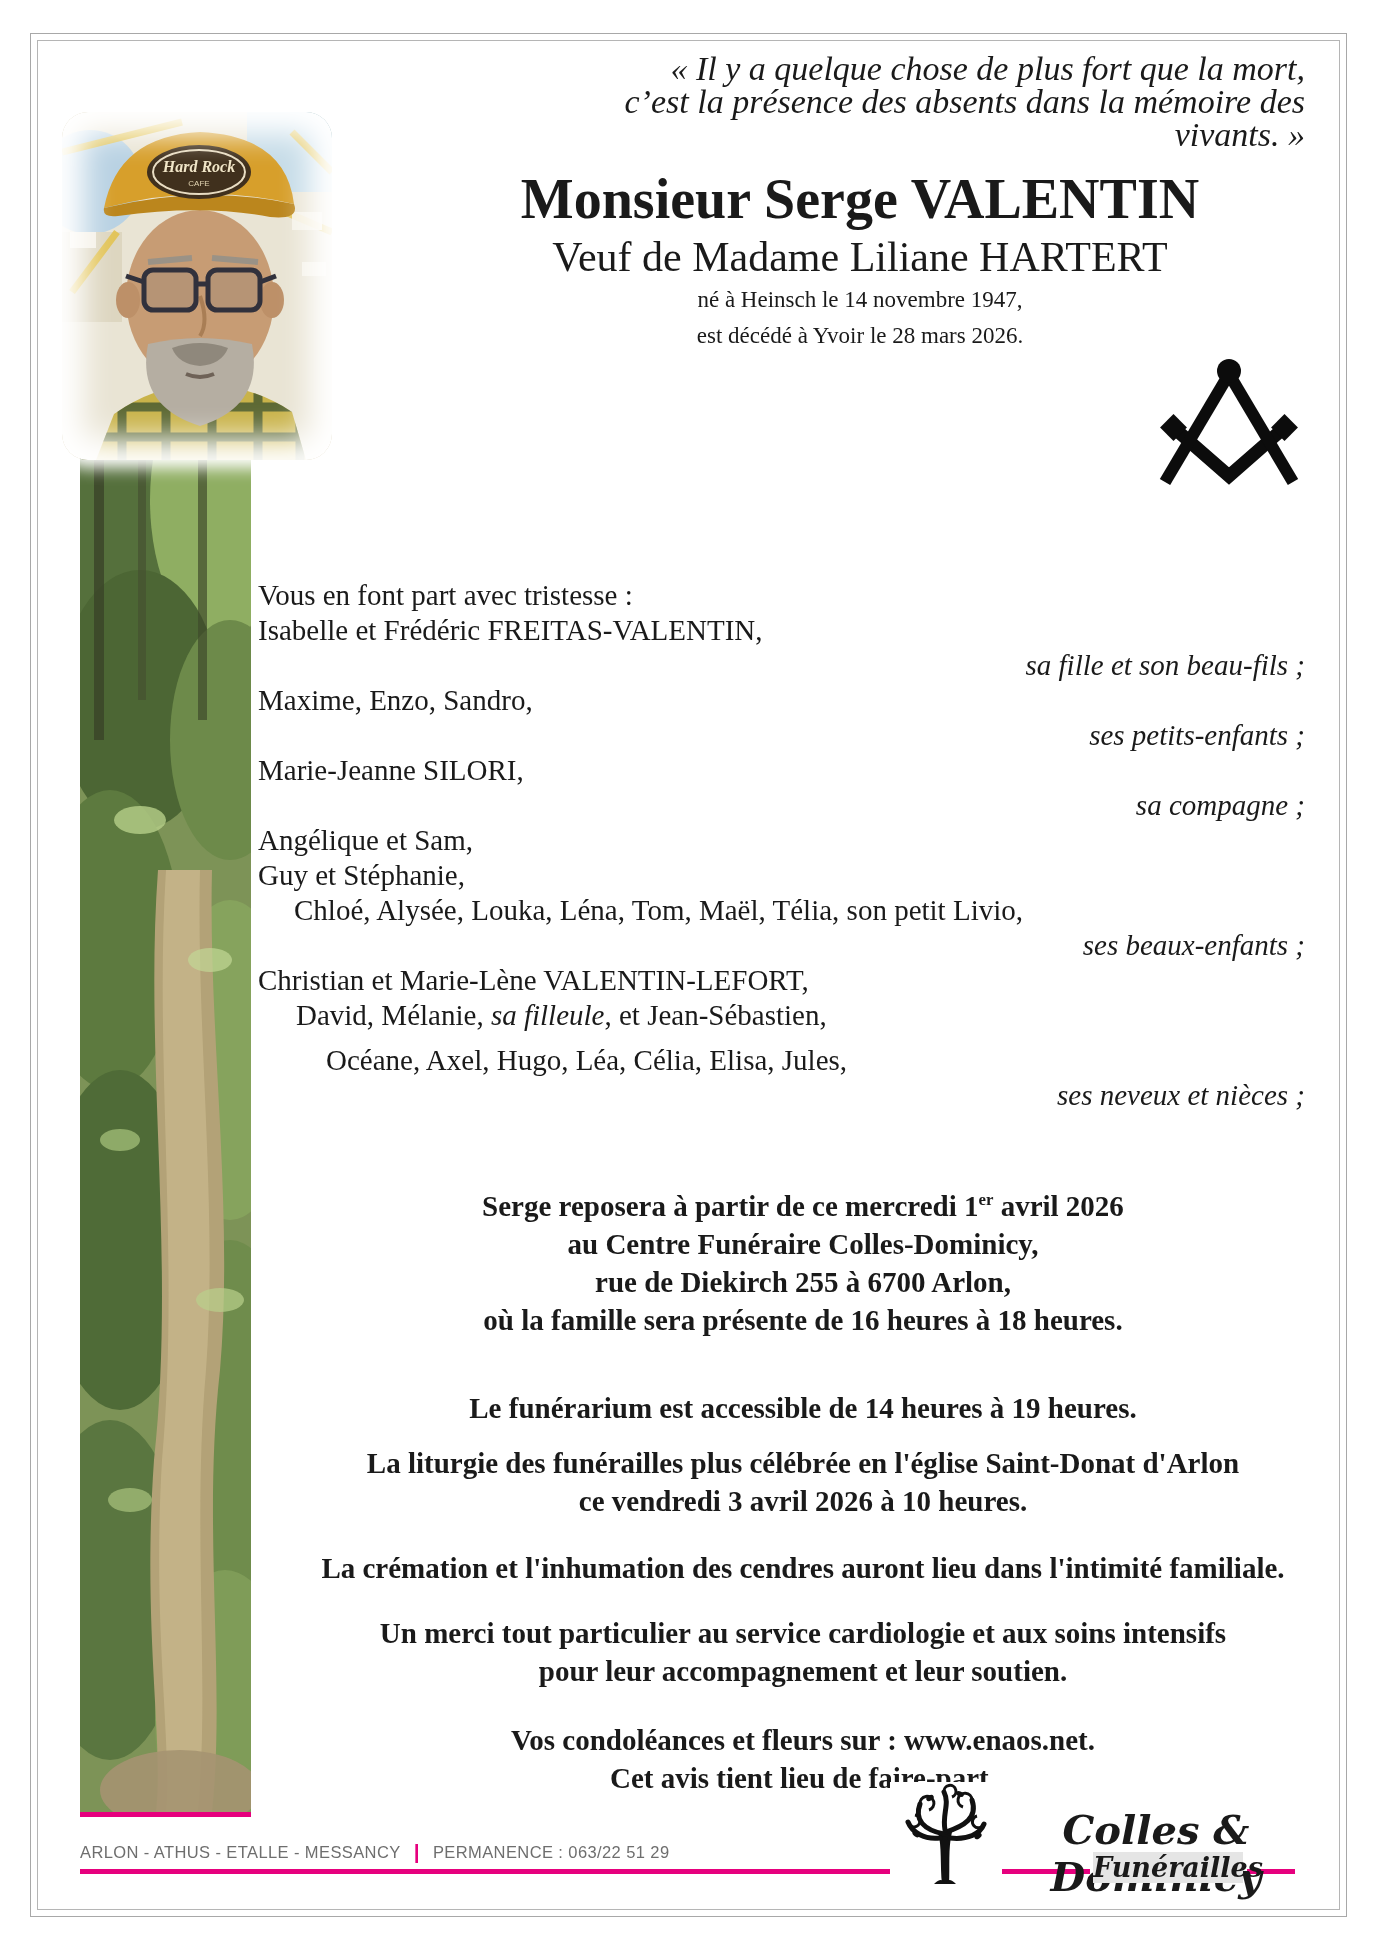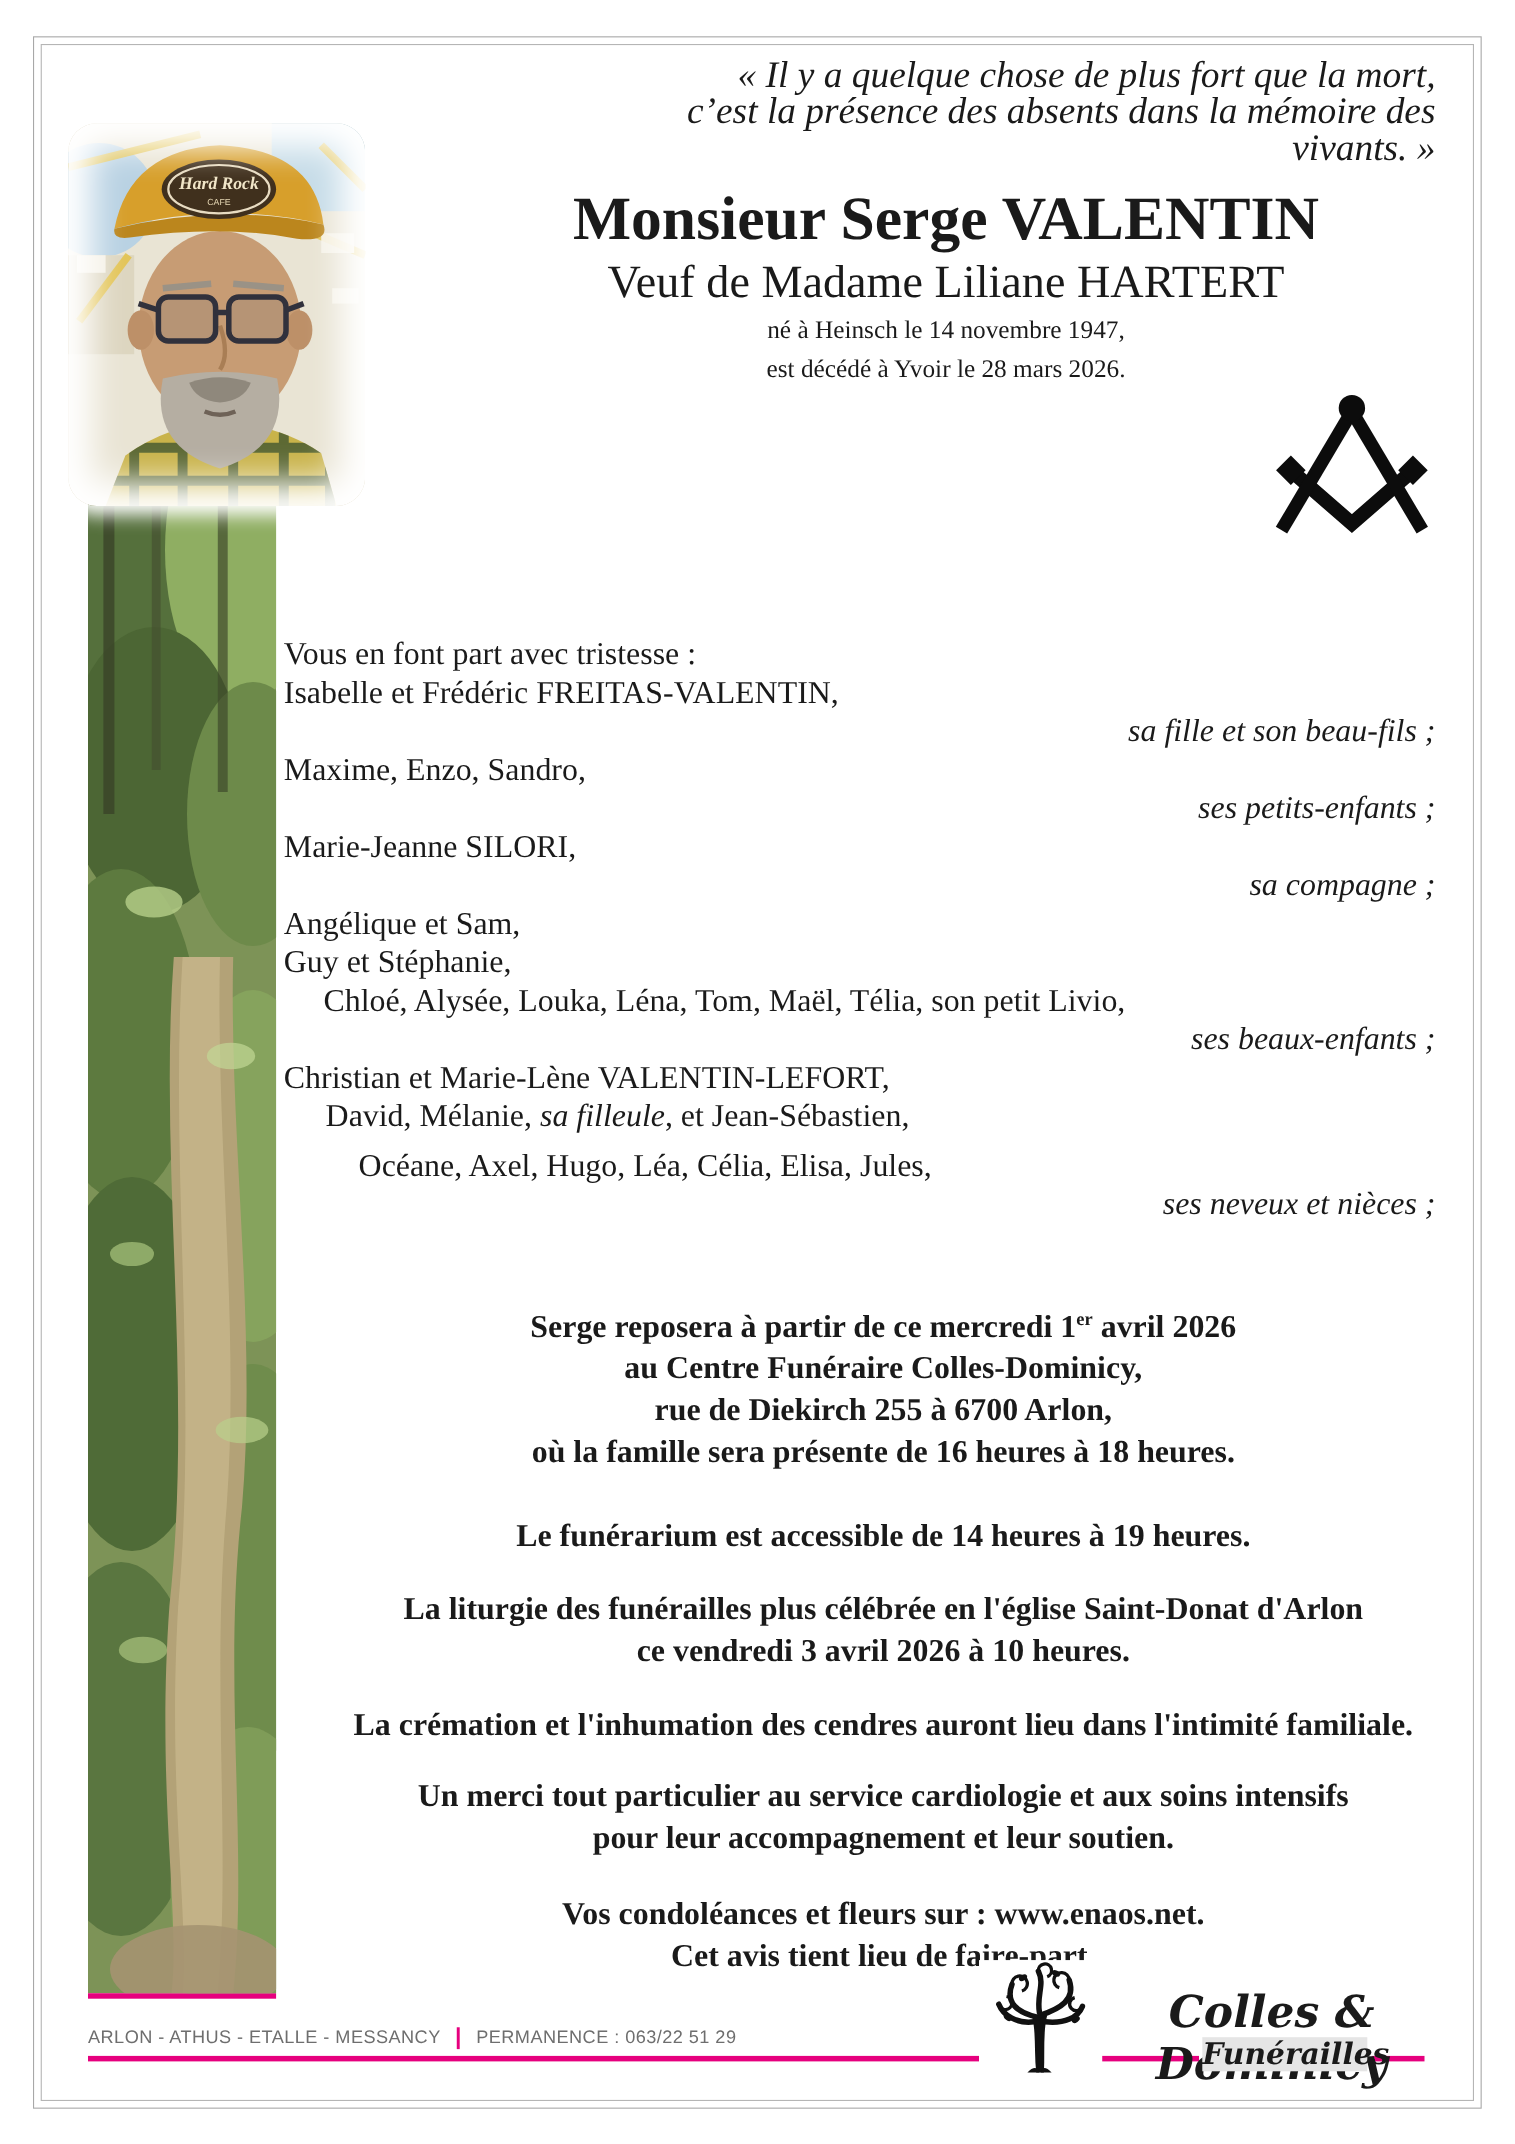--- a/index.html
+++ b/index.html
@@ -198,21 +198,21 @@
     <div class="fl ind1b"><span>David, Mélanie, </span><span class="it">sa filleule</span><span>, et Jean-Sébastien,</span></div>
     <div class="fl ind2">Océane, Axel, Hugo, Léa, Célia, Elisa, Jules,</div>
     <div class="fl right">ses neveux et nièces ;</div>
   </div>
 
   <div class="ceremony">
     <div class="cl" style="top:0;"><span>Serge reposera à partir de ce mercredi 1</span><sup>er</sup><span> avril 2026</span></div>
     <div class="cl" style="top:38px;">au Centre Funéraire Colles-Dominicy,</div>
     <div class="cl" style="top:76px;">rue de Diekirch 255 à 6700 Arlon,</div>
     <div class="cl" style="top:114px;">où la famille sera présente de 16 heures à 18 heures.</div>
-    <div class="cl" style="top:190px;font-family:Liberation Serif, serif;">Le funérarium est accessible de 14 heures à 19 heures.</div>
+    <div class="cl" style="top:202px;font-family:Liberation Serif, serif;">Le funérarium est accessible de 14 heures à 19 heures.</div>
     <div class="cl" style="top:257px;">La liturgie des funérailles plus célébrée en l'église Saint-Donat d'Arlon</div>
     <div class="cl" style="top:295px;">ce vendredi 3 avril 2026 à 10 heures.</div>
     <div class="cl" style="top:362px;">La crémation et l'inhumation des cendres auront lieu dans l'intimité familiale.</div>
     <div class="cl" style="top:427px;">Un merci tout particulier au service cardiologie et aux soins intensifs</div>
     <div class="cl" style="top:465px;">pour leur accompagnement et leur soutien.</div>
     <div class="cl" style="top:534px;">Vos condoléances et fleurs sur : www.enaos.net.</div>
     <div class="cl" style="top:572px;">Cet avis tient lieu de faire-part.</div>
   </div>
 
   <div class="footer-info">

